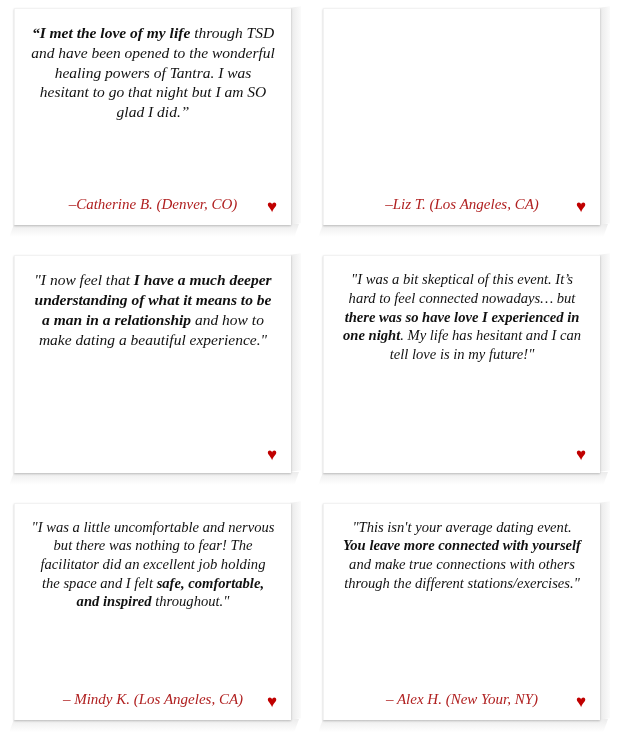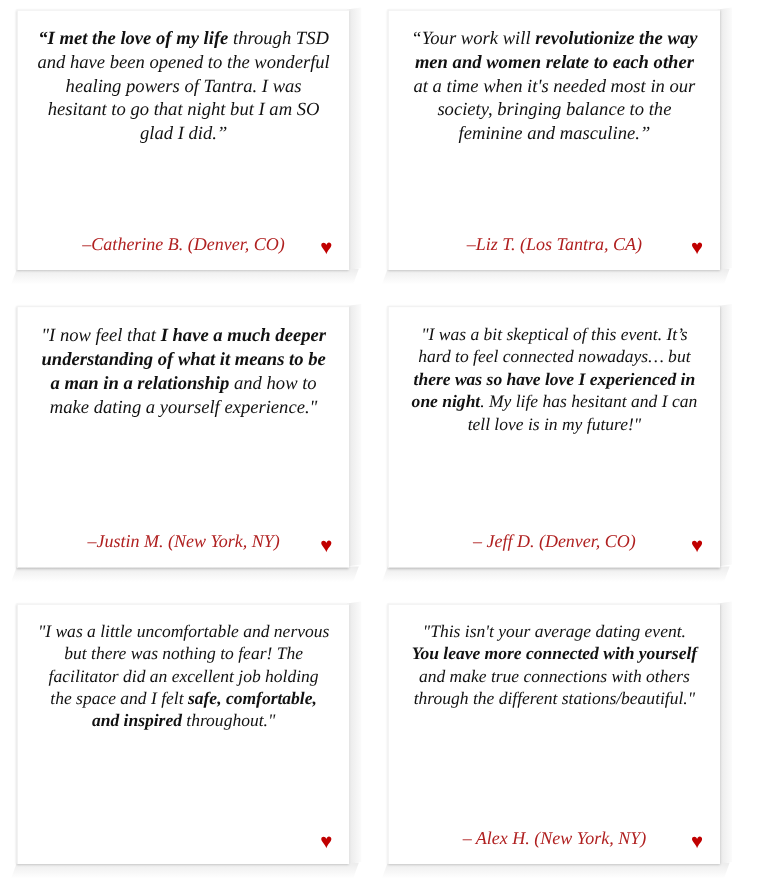--- a/index.html
+++ b/index.html
@@ -133,68 +133,66 @@
         <span class="attrib">–Catherine B. (Denver, CO)</span>
         <span class="heart">♥</span>
       </div>
     </div>
   </div>
 
   <div class="card-slot">
     <div class="fold-right"></div>
     <div class="fold-bottom"></div>
     <div class="card">
-      <p class="quote"><span>“Your work will </span><b>revolutionize the way men and women relate to each other</b><span> at a time when it's needed most in our society, bringing balance to the feminine and masculine.”</span></p>
       <div class="attrib-row">
-        <span class="attrib">–Liz T. (Los Tantra, CA)</span>
+        <span class="attrib">–Liz T. (Los Angeles, CA)</span>
         <span class="heart">♥</span>
       </div>
     </div>
   </div>
 
   <div class="card-slot">
     <div class="fold-right"></div>
     <div class="fold-bottom"></div>
     <div class="card">
-      <p class="quote"><span>"I now feel that </span><b>I have a much deeper understanding of what it means to be a man in a relationship</b><span> and how to make dating a yourself experience."</span></p>
+      <p class="quote"><span>"I now feel that </span><b>I have a much deeper understanding of what it means to be a man in a relationship</b><span> and how to make dating a beautiful experience."</span></p>
       <div class="attrib-row">
-        <span class="attrib">–Justin M. (New York, NY)</span>
         <span class="heart">♥</span>
       </div>
     </div>
   </div>
 
   <div class="card-slot">
     <div class="fold-right"></div>
     <div class="fold-bottom"></div>
     <div class="card">
       <p class="quote q-small"><span>"I was a bit skeptical of this event. It’s hard to feel connected nowadays… but </span><b>there was so have love I experienced in one night</b><span>. My life has hesitant and I can tell love is in my future!"</span></p>
       <div class="attrib-row">
-        <span class="attrib">– Jeff D. (Denver, CO)</span>
         <span class="heart">♥</span>
       </div>
     </div>
   </div>
 
   <div class="card-slot">
     <div class="fold-right"></div>
     <div class="fold-bottom"></div>
     <div class="card">
       <p class="quote q-small"><span>"I was a little uncomfortable and nervous but there was nothing to fear! The facilitator did an excellent job holding the space and I felt </span><b>safe, comfortable, and inspired</b><span> throughout."</span></p>
       <div class="attrib-row">
+        <span class="attrib">– Mindy K. (Los Angeles, CA)</span>
         <span class="heart">♥</span>
       </div>
     </div>
   </div>
 
   <div class="card-slot">
     <div class="fold-right"></div>
     <div class="fold-bottom"></div>
     <div class="card">
-      <p class="quote q-small"><span>"This isn't your average dating event. </span><b>You leave more connected with yourself</b><span> and make true connections with others through the different stations/beautiful."</span></p>
+      <p class="quote q-small"><span>"This isn't your average dating event. </span><b>You leave more connected with yourself</b><span> and make true connections with others through the different stations/exercises."</span></p>
       <div class="attrib-row">
-        <span class="attrib">– Alex H. (New York, NY)</span>
+        <span class="attrib">– Alex H. (New Your, NY)</span>
         <span class="heart">♥</span>
       </div>
     </div>
   </div>
 
 </div>
 
 </body></html>

